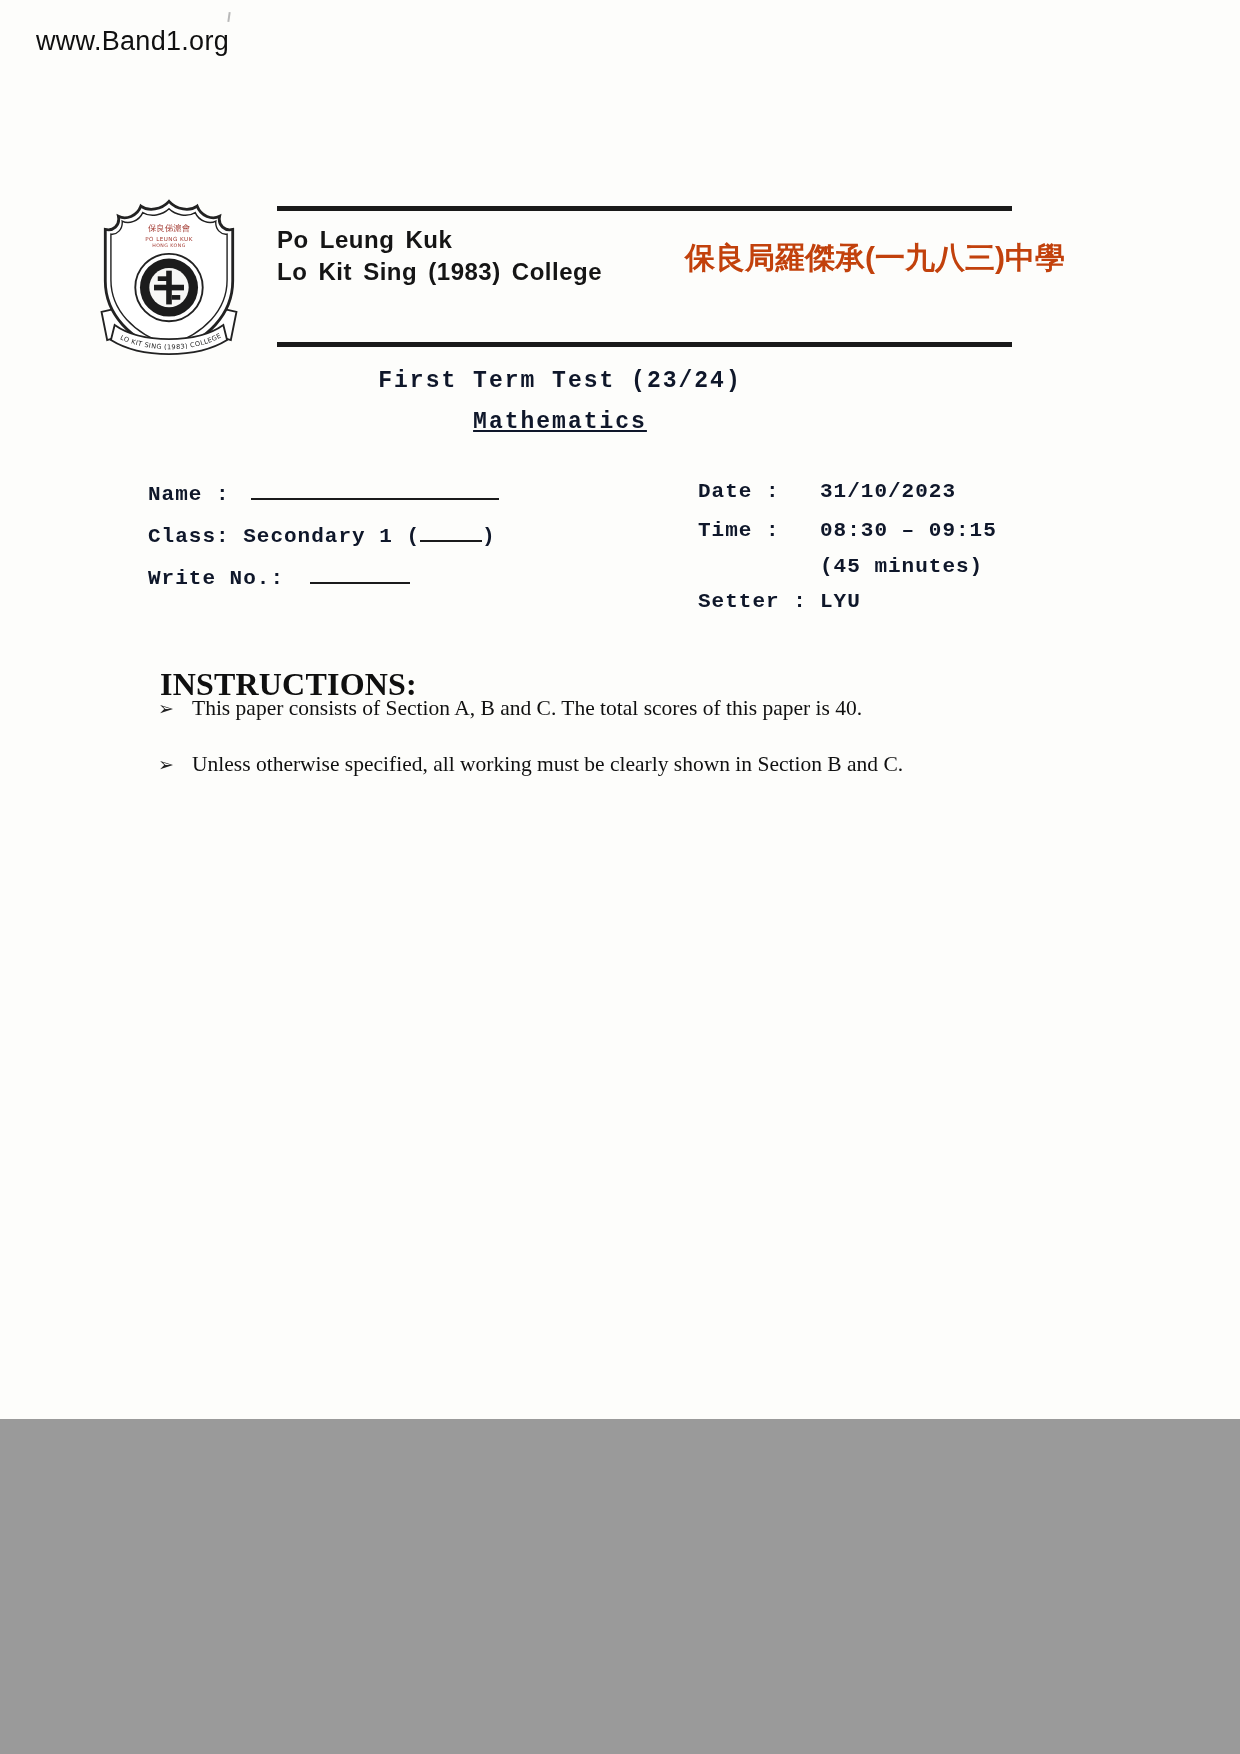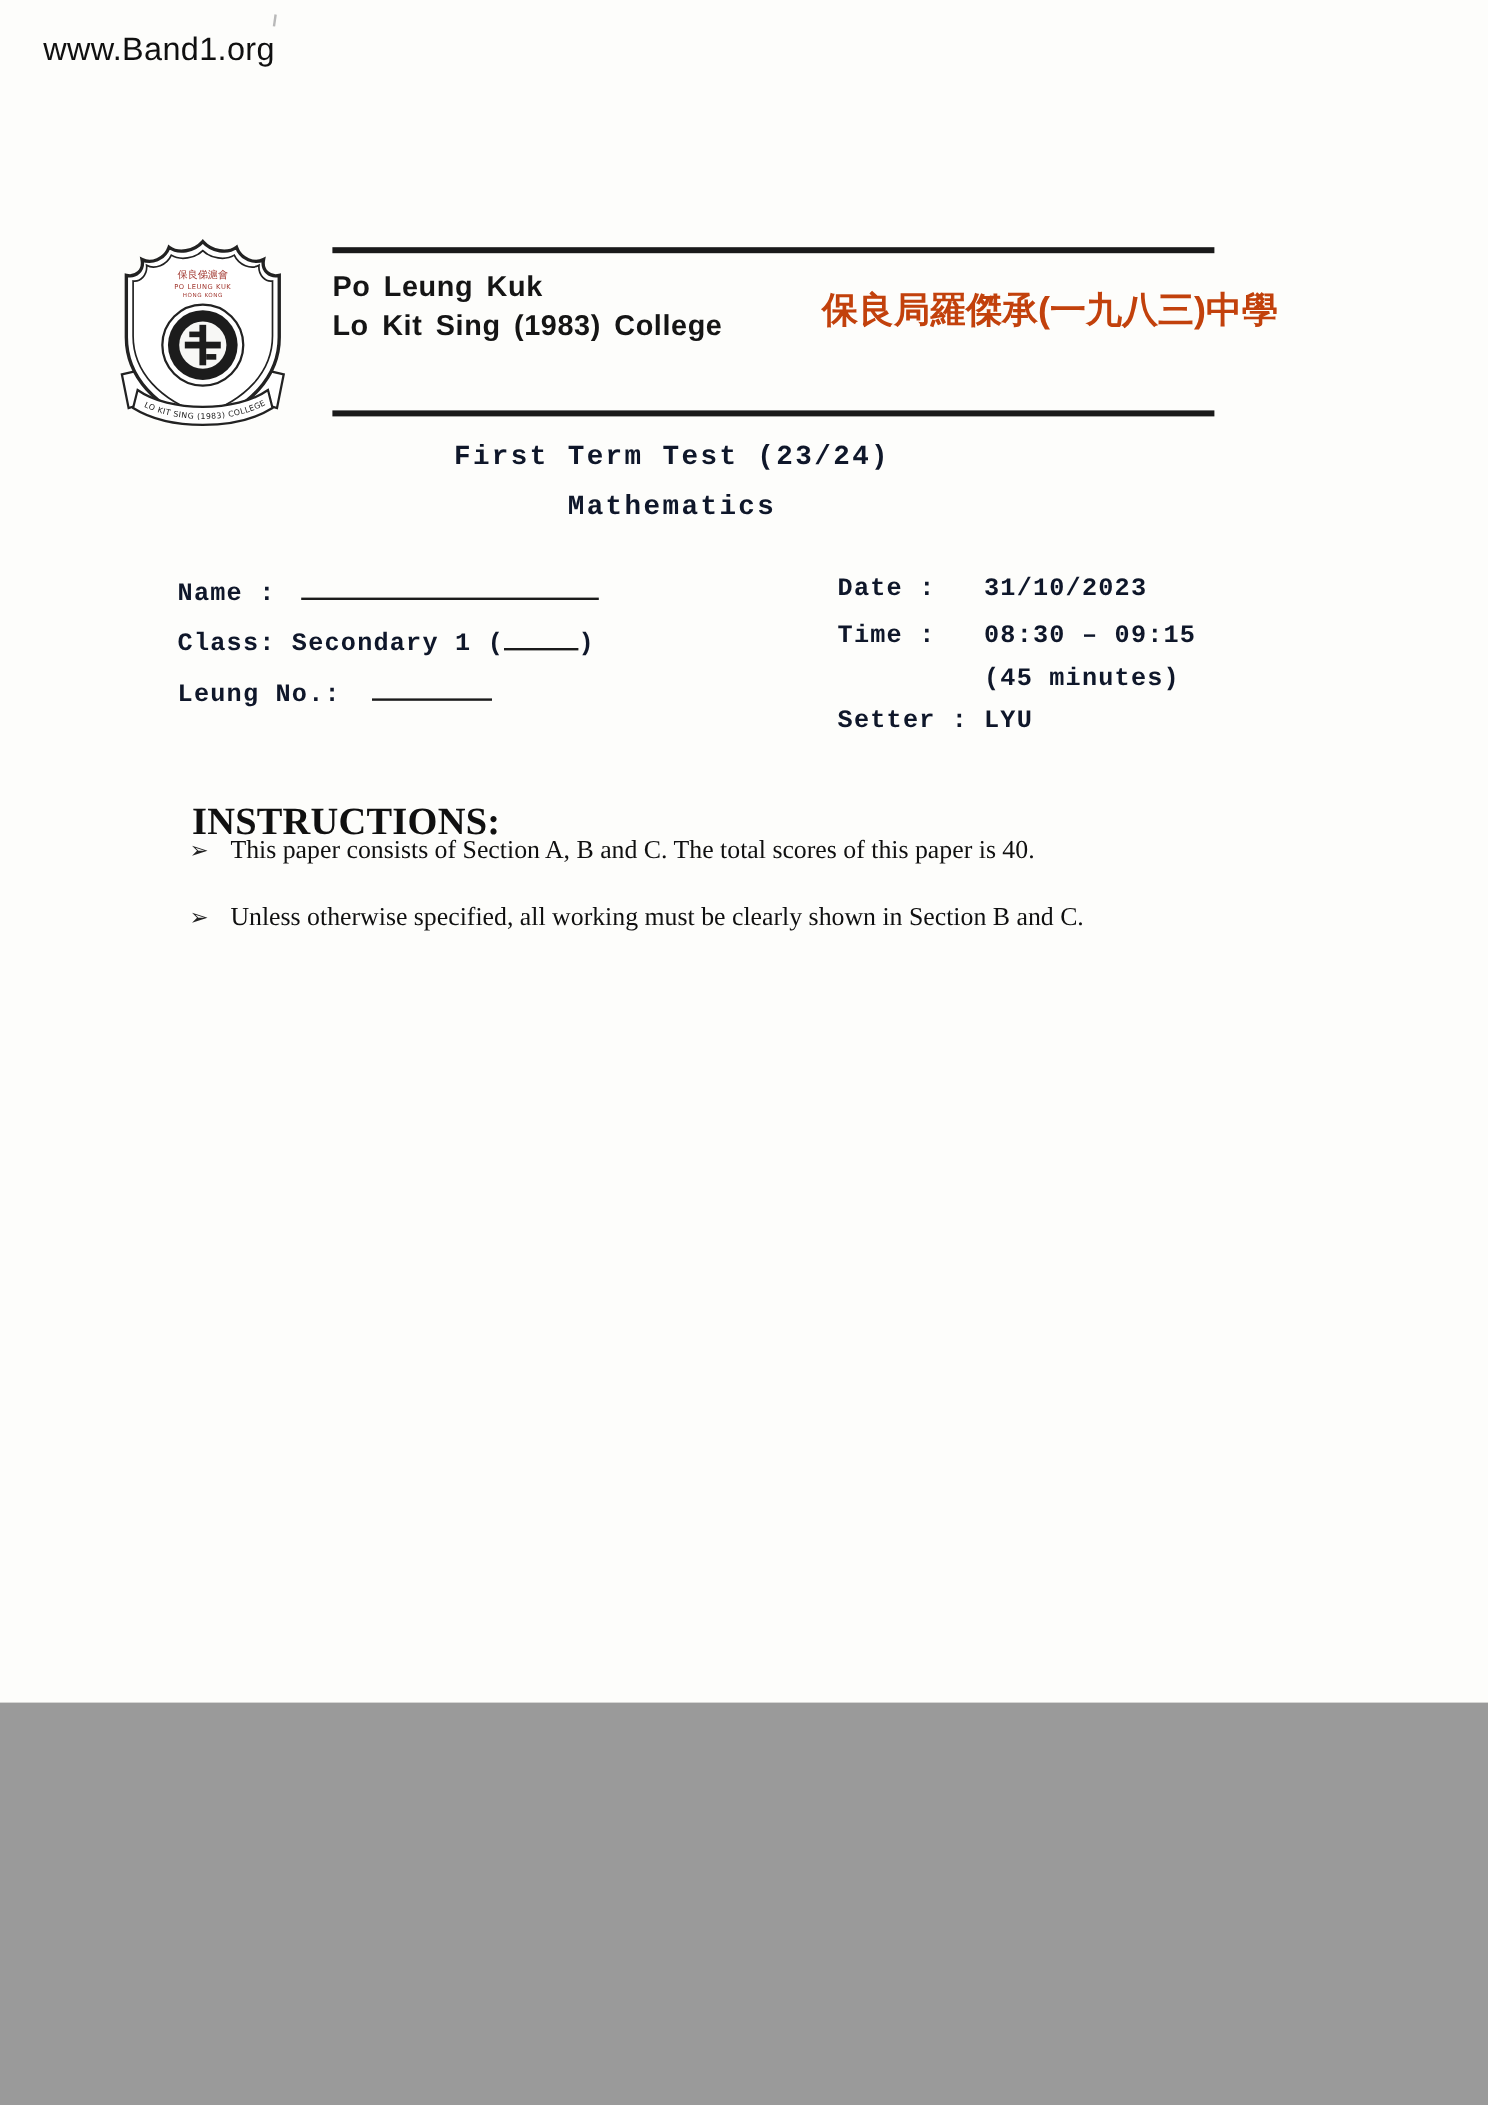--- a/index.html
+++ b/index.html
@@ -49,21 +49,21 @@
   .school-zh {
     left:685px; top:238px; width:330px;
     font-size:30px; font-weight:bold;
     text-align:justify;
     font-family:"Liberation Sans",sans-serif;
     color:#c2410c;
     white-space:nowrap;
   }
   .title-wrap { left:0; top:368px; width:1120px; text-align:center; }
   .title-line1 { font-size:23px; letter-spacing:2px; }
-  .title-line2 { margin-top:15px; font-size:23px; letter-spacing:2px; }
+  .title-line2 { margin-top:15px; font-size:23px; letter-spacing:2px;text-decoration:underline; }
   .form-label { font-size:21px; letter-spacing:1px; white-space:nowrap; }
   .instr-head { left:160px; top:666px; font-size:32px; font-weight:bold; letter-spacing:0.2px; }
   .instr-item { left:158px; width:800px; font-size:21.5px; white-space:nowrap; }
   .instr-bullet { display:inline-block; width:34px; font-size:19px; color:#222; }
   .footer-page { left:0; top:1482px; width:1100px; font-size:21px; }
   .scan-tick { left:228px; top:12px; width:2px; height:10px; background:#b9b9b9; transform:rotate(8deg); }
 </style>
 </head>
 <body>
 
@@ -118,21 +118,21 @@
   <div class="abs mono form-label" style="left:148px; top:478px;">
     <span>Name :</span>
     <span class="blank" style="width:248px; margin-left:8px;"></span>
   </div>
 
   <div class="abs mono form-label" style="left:148px; top:520px;">
     <span>Class: Secondary 1 (</span><span class="blank" style="width:62px;"></span><span>)</span>
   </div>
 
   <div class="abs mono form-label" style="left:148px; top:562px;">
-    <span>Leung No.:</span>
+    <span>Write No.:</span>
     <span class="blank" style="width:100px; margin-left:12px;"></span>
   </div>
 
   <div class="abs mono form-label" style="left:698px; top:480px;">Date :</div>
   <div class="abs mono form-label" style="left:820px; top:480px;">31/10/2023</div>
 
   <div class="abs mono form-label" style="left:698px; top:519px;">Time :</div>
   <div class="abs mono form-label" style="left:820px; top:519px;">08:30 – 09:15</div>
   <div class="abs mono form-label" style="left:820px; top:555px;">(45 minutes)</div>
 

